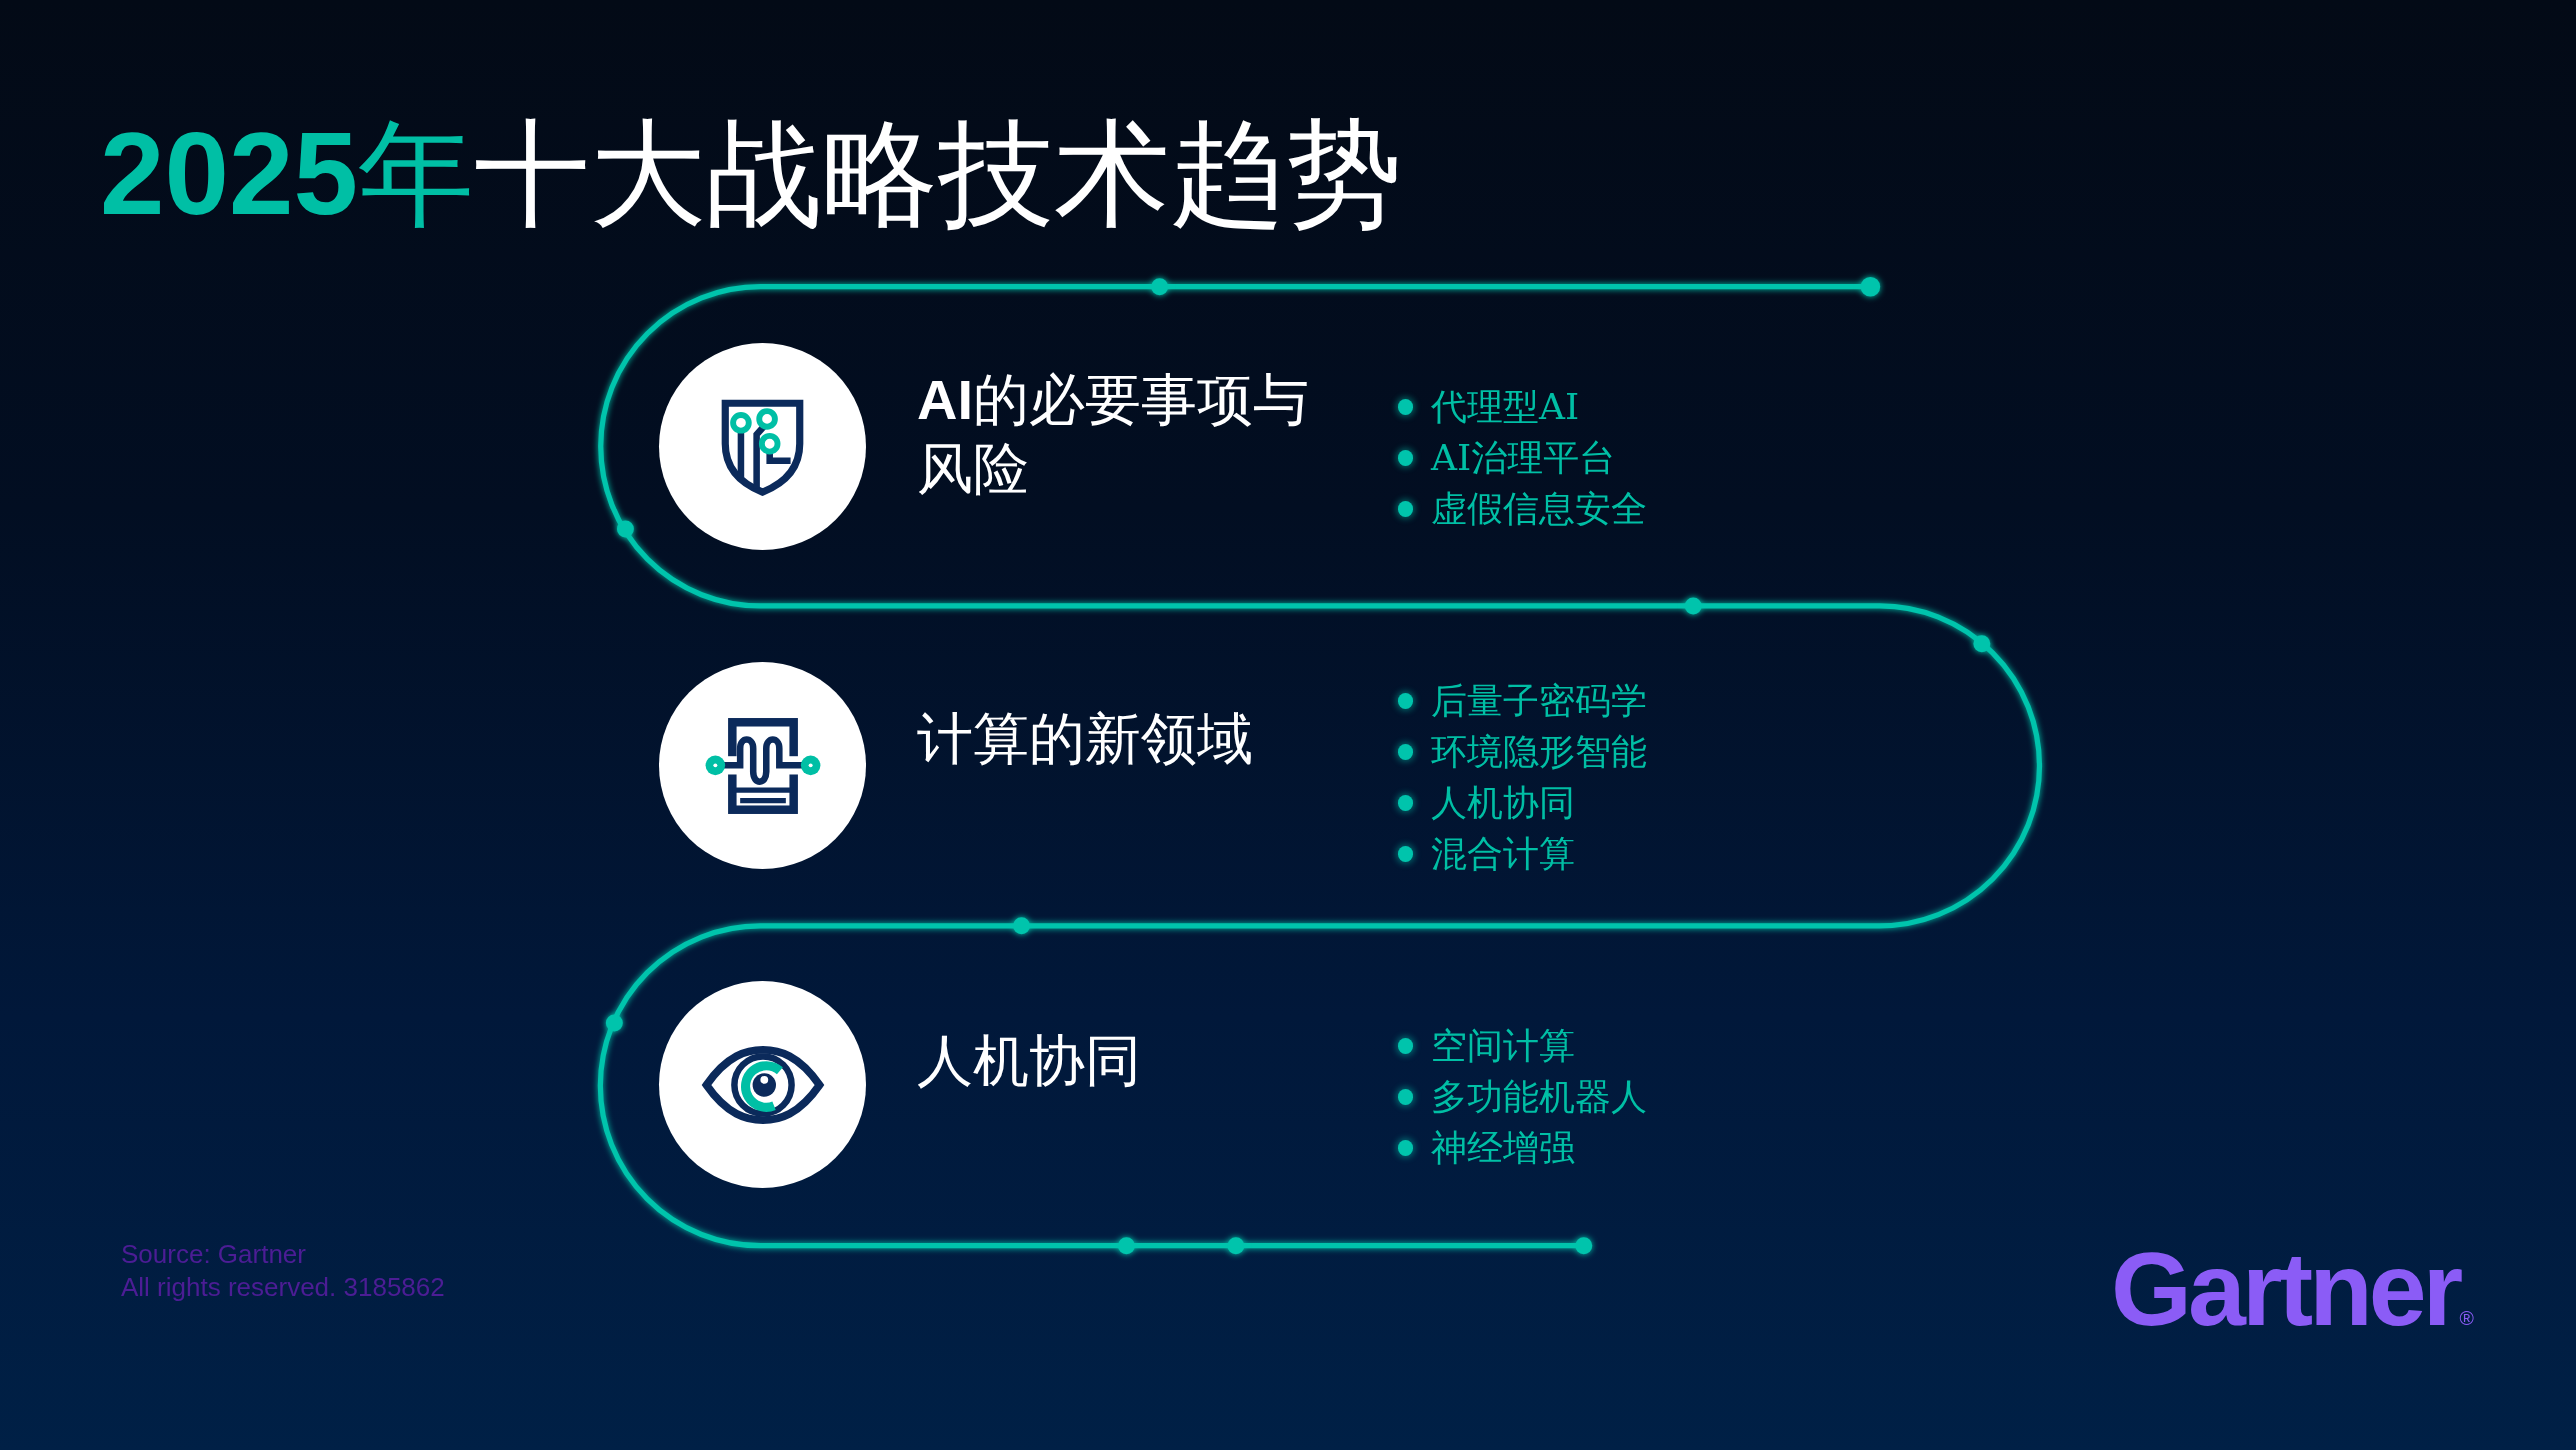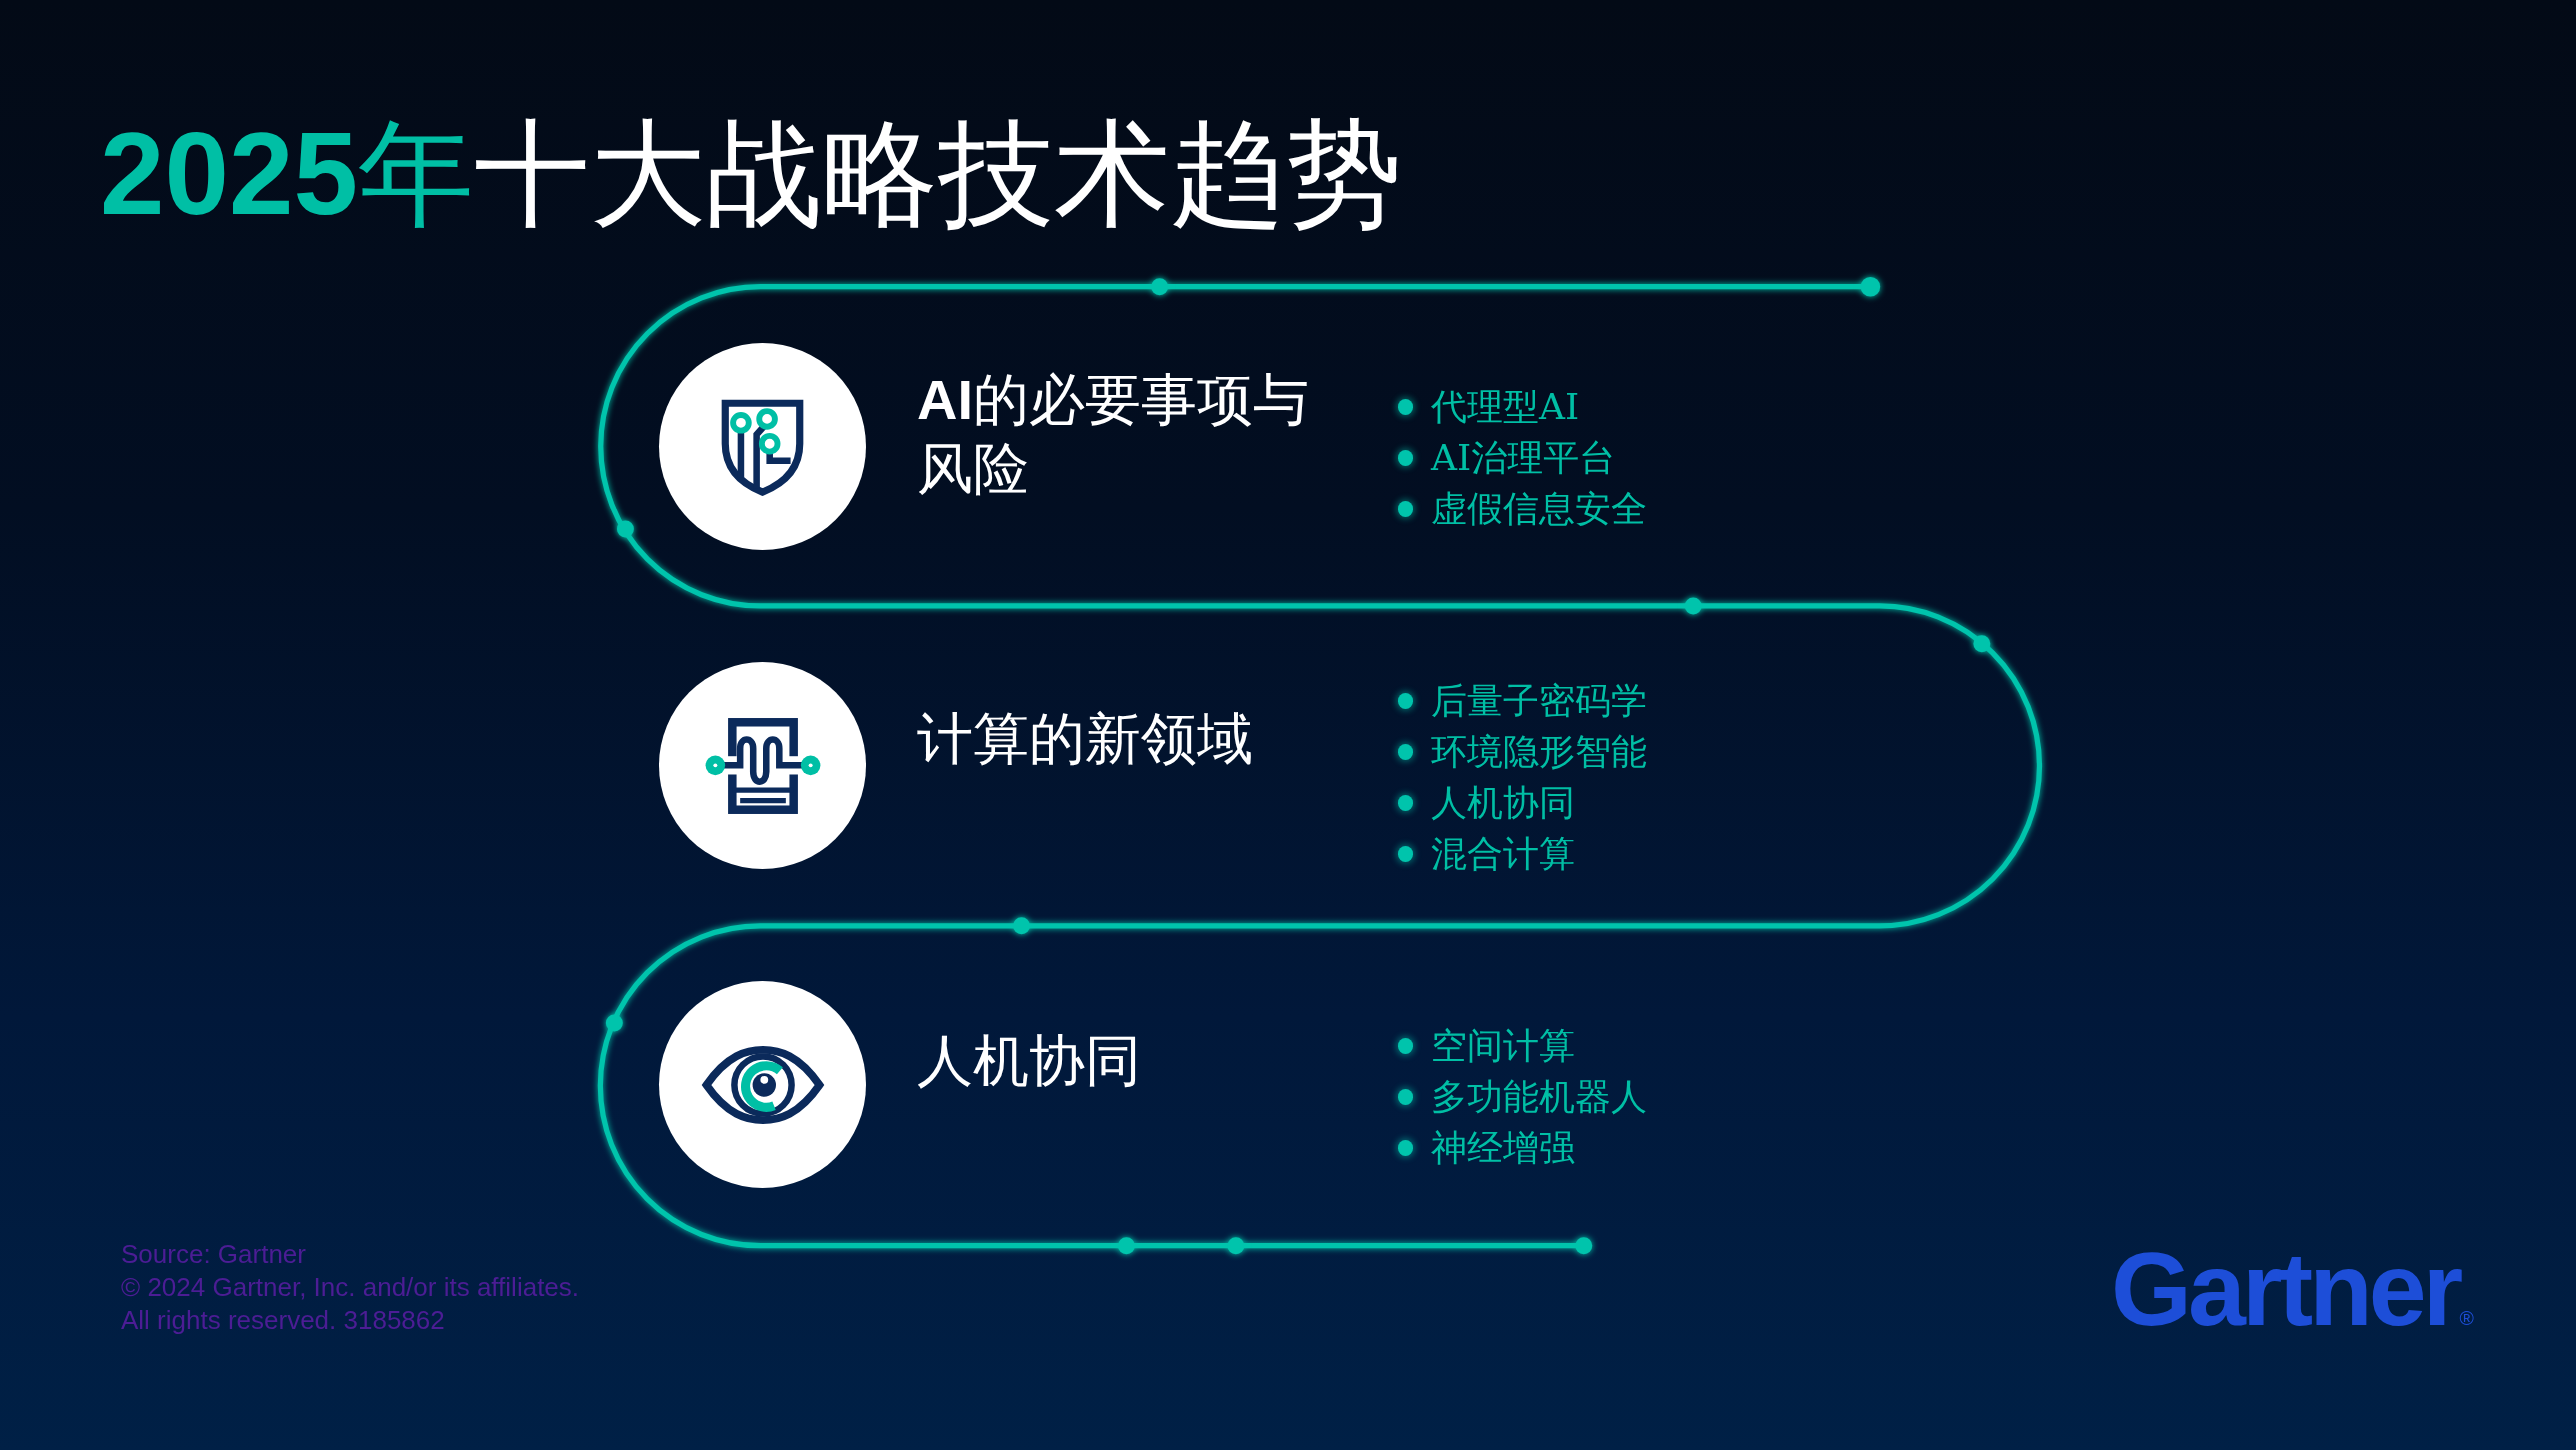--- a/index.html
+++ b/index.html
@@ -33,21 +33,21 @@
   }
   .bullets li .dot {
     position: absolute; left: 2.6px; top: 18px; width: 15.6px; height: 15.6px; border-radius: 50%;
     background: #00c4ac; box-shadow: 0 0 6.5px 2px rgba(0,196,172,0.45);
   }
   .footer {
     position: absolute; left: 121px; top: 1238px; color: #4c1d95;
     font-family: Liberation Sans, sans-serif; font-size: 26px; line-height: 33px;
   }
   .logo {
-    position: absolute; left: 2111px; top: 1231px; color: #1d4ed8;
+    position: absolute; left: 2111px; top: 1231px; color: #8b5cf6;
     font-family: "Liberation Sans", sans-serif; font-weight: bold; font-size: 104px;
     letter-spacing: -3.9px; line-height: 117px;
   }
   .logo .reg { font-size: 19.5px; letter-spacing: 0; font-weight: normal; vertical-align: baseline; }
 </style>
 </head>
 <body>
 
 <h1 class="title"><span class="year">2025</span><span class="nian">年</span><span>十大战略技术趋势</span></h1>
 
@@ -127,18 +127,17 @@
 </div>
 <div class="heading" style="top:1026px;"><span>人机协同</span></div>
 <ul class="bullets" style="top:1006px;">
   <li><span class="dot"></span><span>空间计算</span></li>
   <li><span class="dot"></span><span>多功能机器人</span></li>
   <li><span class="dot"></span><span>神经增强</span></li>
 </ul>
 
 <div class="footer">
   <div>Source: Gartner</div>
-  <div>© 2024 Gartner, Inc. and/or its affiliates.</div>
   <div>All rights reserved. 3185862</div>
 </div>
 
 <div class="logo"><span>Gartner</span><span class="reg">®</span></div>
 
 
 </body></html>

